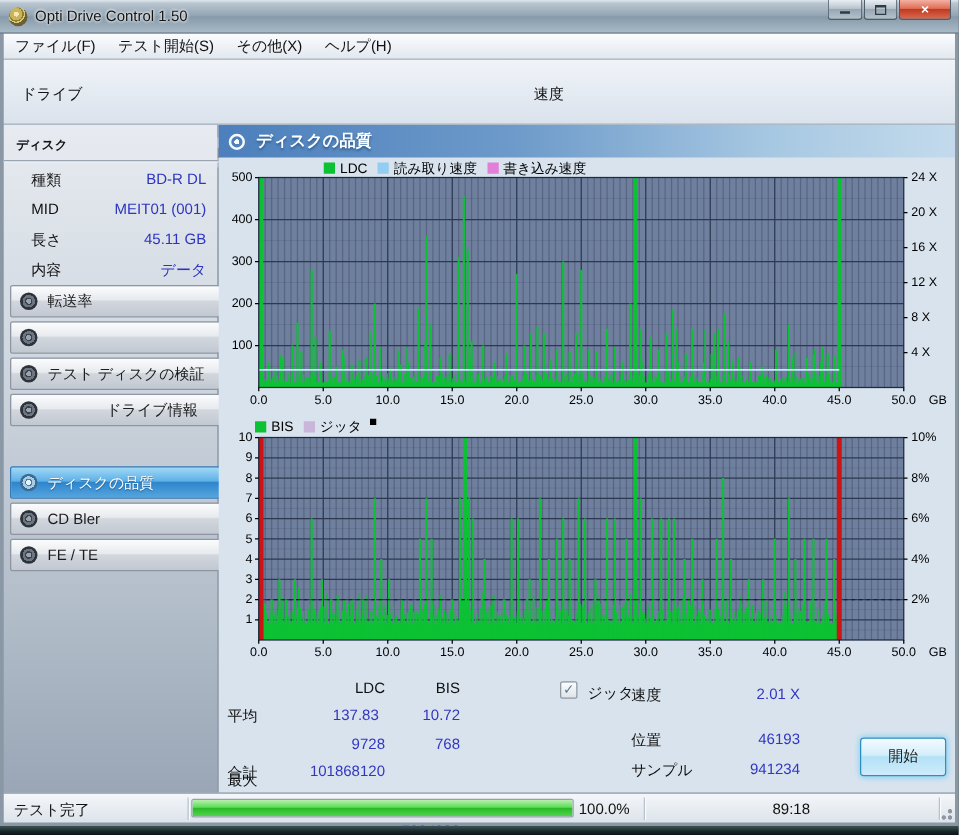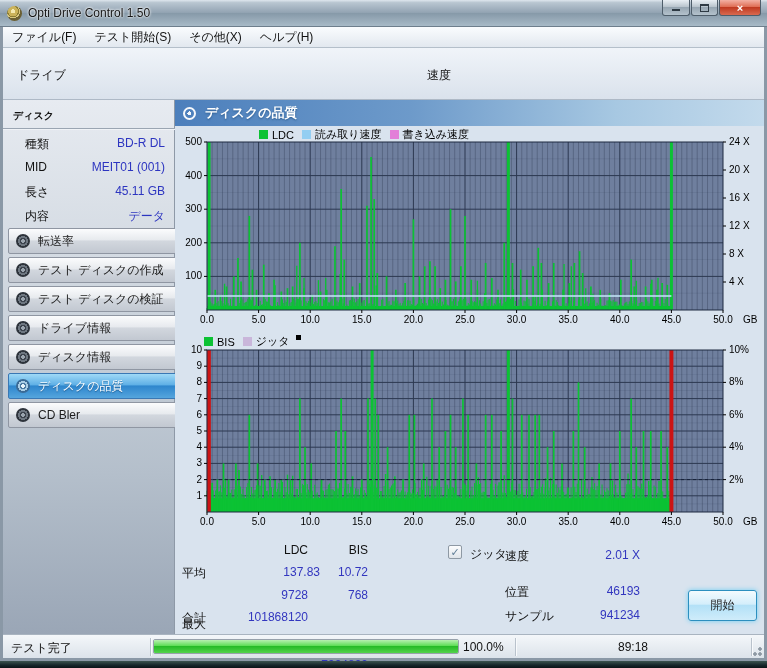--- a/index.html
+++ b/index.html
@@ -218,41 +218,40 @@
         <span class="info-label">内容</span>
         <span class="info-value">データ</span>
       </div>
 
       <div class="side-btn" style="top:128px;">
         <span class="disc-ico"></span>
           <span>転送率</span>
         </div>
       <div class="side-btn" style="top:157px;">
         <span class="disc-ico"></span>
-          <span>テスト ディスクの作成</span>
         </div>
       <div class="side-btn" style="top:186px;">
         <span class="disc-ico"></span>
           <span>テスト ディスクの検証</span>
         </div>
-      <div class="side-btn" style="top:215px;">
+      <div class="side-btn" style="top:215px;gap:47px;">
         <span class="disc-ico"></span>
           <span>ドライブ情報</span>
-        </div>
-      <div class="side-btn" style="top:244px;">
-        <span class="disc-ico"></span>
-          <span>ディスク情報</span>
         </div>
       <div class="side-btn selected" style="top:273px;">
         <span class="disc-ico"></span>
           <span>ディスクの品質</span>
         </div>
       <div class="side-btn" style="top:302px;">
         <span class="disc-ico"></span>
           <span>CD Bler</span>
+        </div>
+      <div class="side-btn" style="top:331px;">
+        <span class="disc-ico"></span>
+          <span>FE / TE</span>
         </div>
 
     </div>
 
     <div id="main">
       <div id="panel-header">
         <span id="panel-disc-icon"></span>
         <span id="panel-title">ディスクの品質</span>
       </div>
 
@@ -1546,21 +1545,21 @@
             <line x1="548" y1="49.400000000000006" x2="551" y2="49.400000000000006" stroke="#000" stroke-width="1"></line>
             <text x="554" y="52.400000000000006" text-anchor="start">8%</text>
             <line x1="548" y1="17" x2="551" y2="17" stroke="#000" stroke-width="1"></line>
             <text x="554" y="20" text-anchor="start">10%</text>
           </svg>
       </div>
 
       <span class="stat" style="left:98px;top:443px;width:35px;text-align:right;">LDC</span>
       <span class="stat" style="left:160px;top:443px;width:33px;text-align:right;">BIS</span>
       <span class="stat" style="left:7px;top:465px;">平均</span>
-      <span class="stat num" style="left:65px;top:465px;width:80px;text-align:right;">137.83</span>
+      <span class="stat num" style="left:48px;top:465px;width:80px;text-align:right;">137.83</span>
       <span class="stat num" style="left:143px;top:465px;width:50px;">10.72</span>
       <span class="stat" style="left:7px;top:516px;">最大</span>
       <span class="stat num" style="left:53px;top:488px;width:80px;">9728</span>
       <span class="stat num" style="left:143px;top:488px;width:50px;">768</span>
       <span class="stat" style="left:7px;top:510px;">合計</span>
       <span class="stat num" style="left:53px;top:510px;width:80px;">101868120</span>
       <span class="stat num" style="left:143px;top:510px;width:50px;margin-top:48px;">7924809</span>
 
       <span id="jitter-check"><span>✓</span></span>
       <span class="stat" style="left:295px;top:446px;">ジッタ</span>

